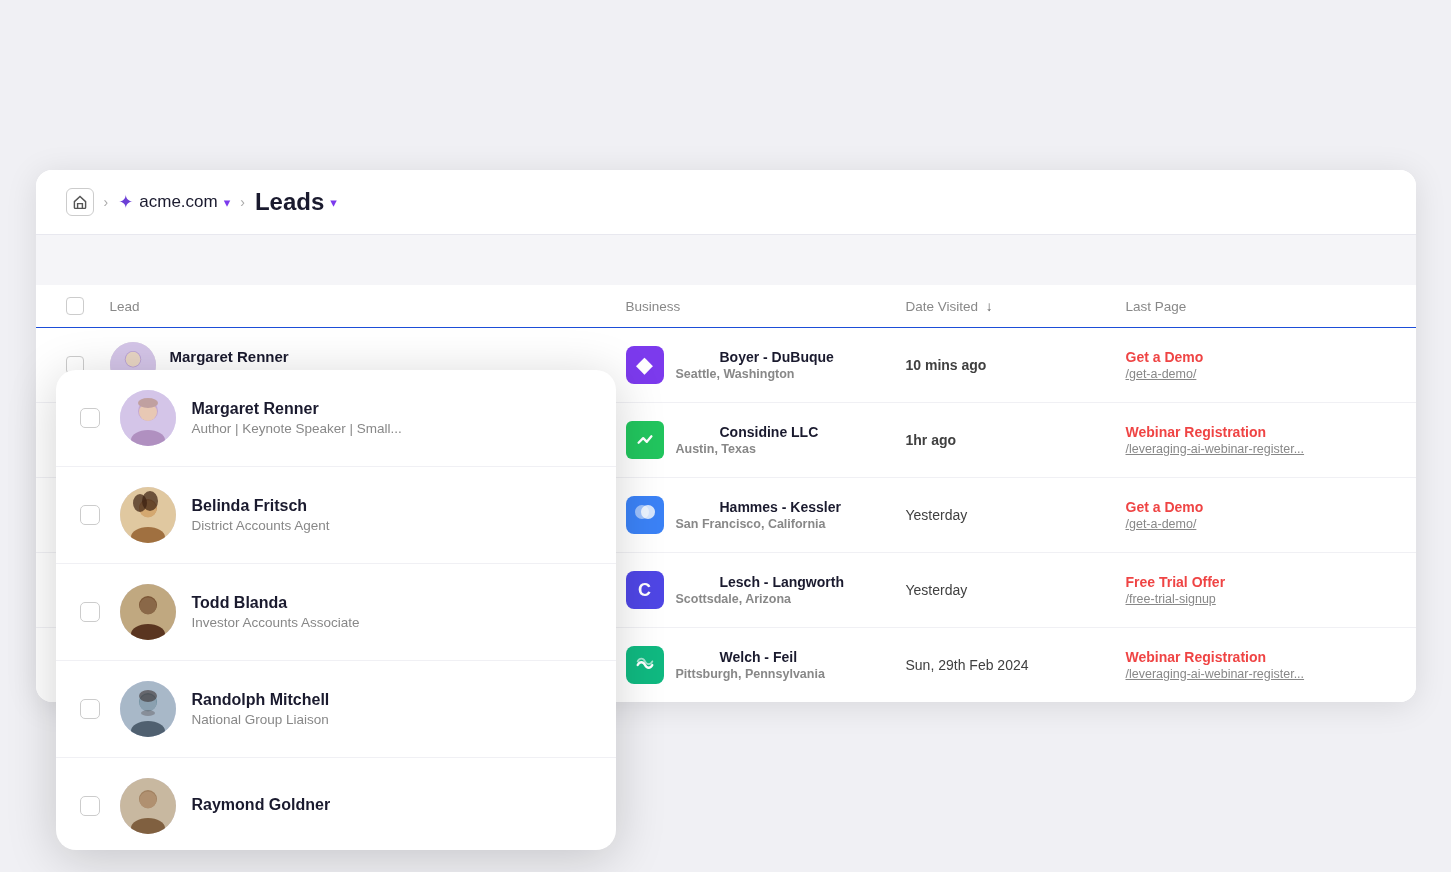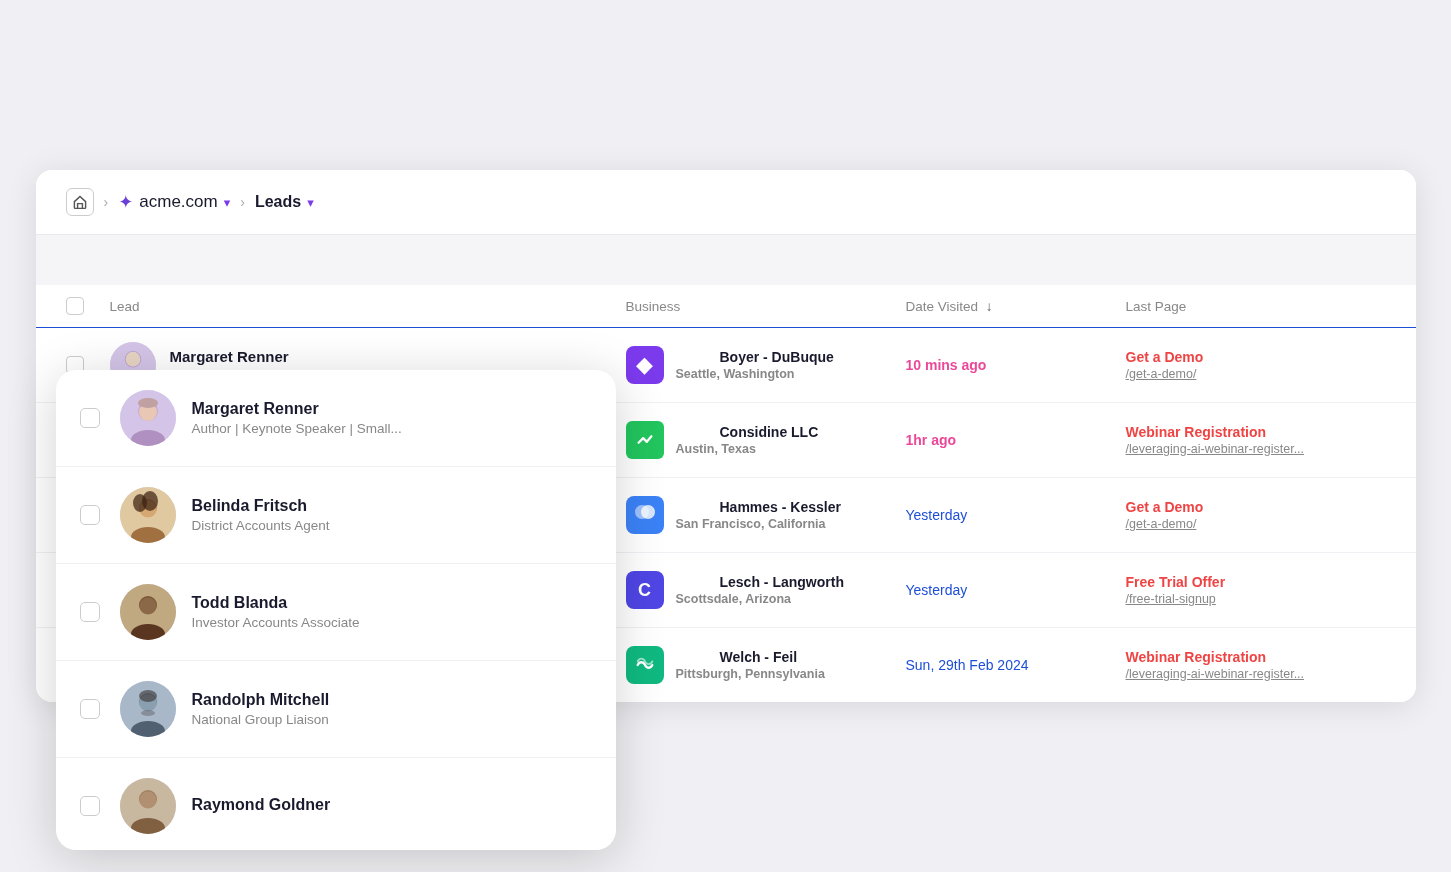--- a/index.html
+++ b/index.html
@@ -130,22 +130,22 @@
       width: 38px; height: 38px;
       border-radius: 8px;
       display: flex; align-items: center; justify-content: center;
       flex-shrink: 0;
       font-size: 18px;
       color: #fff;
     }
     .biz-name { font-weight: 700; font-size: 14px; color: #1a1a2e; margin-left: 44px; }
     .biz-location { font-size: 12.5px; color: #888; margin-top: 2px; font-weight: bold; }
 
-    .date-cell { font-size: 14px; color: #1d4ed8; }
-    .date-cell.hot { color: #ec4899; font-weight: 600; }
+    .date-cell { font-size: 14px; color: #404040; }
+    .date-cell.hot { color: #404040; font-weight: 600; }
 
     .page-cell {}
     .page-title { font-weight: 600; font-size: 14px; color: #ef4444; }
     .page-url { font-size: 12.5px; color: #888; margin-top: 2px; text-decoration: underline; }
 
     
     .overlay-card {
       position: absolute;
       left: 20px;
       top: 200px;
@@ -209,21 +209,21 @@
         </svg>
       </div>
       <span class="breadcrumb-sep">›</span>
       <div class="breadcrumb-item">
         <span class="spark">✦</span>
         <span>acme.com</span>
         <span class="chevron">▾</span>
       </div>
       <span class="breadcrumb-sep">›</span>
       <div class="breadcrumb-item">
-        <span style="font-weight:700;font-size:16px;">Leads</span>
+        <span style="font-weight:700;font-size:24px;">Leads</span>
         <span class="chevron">▾</span>
       </div>
     </div>
 
     <div class="sub-bar"></div>
 
     <div class="table-header">
       <div class="checkbox-cell">
         <div class="cb"></div>
       </div>

